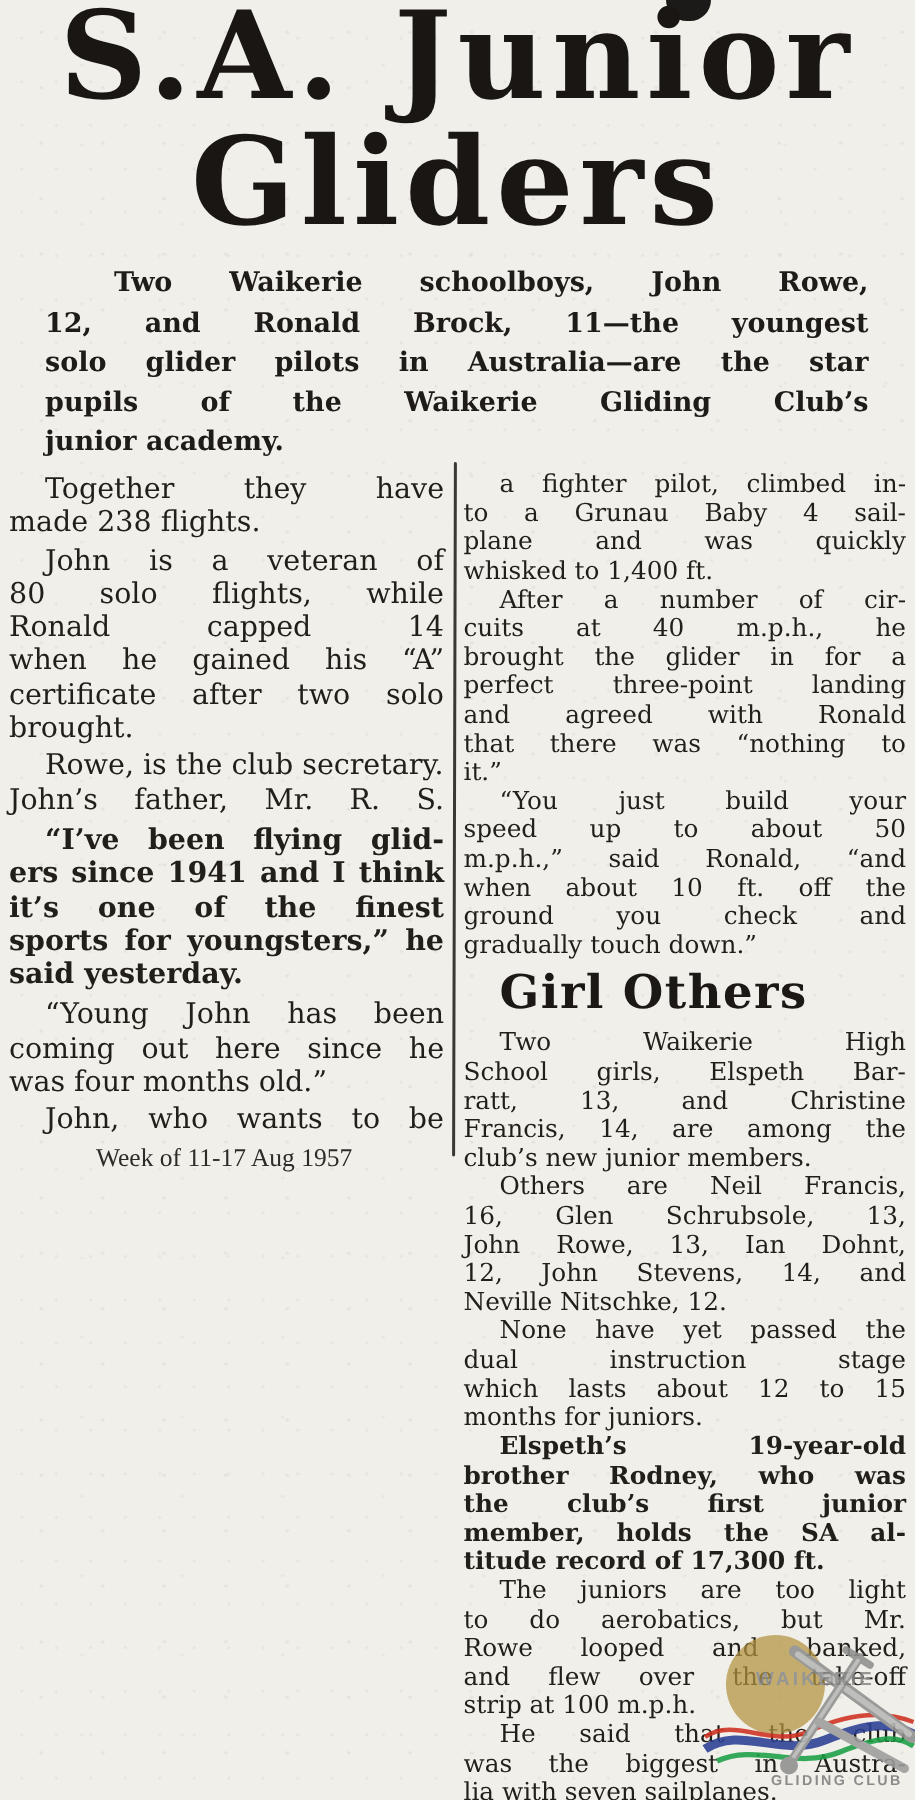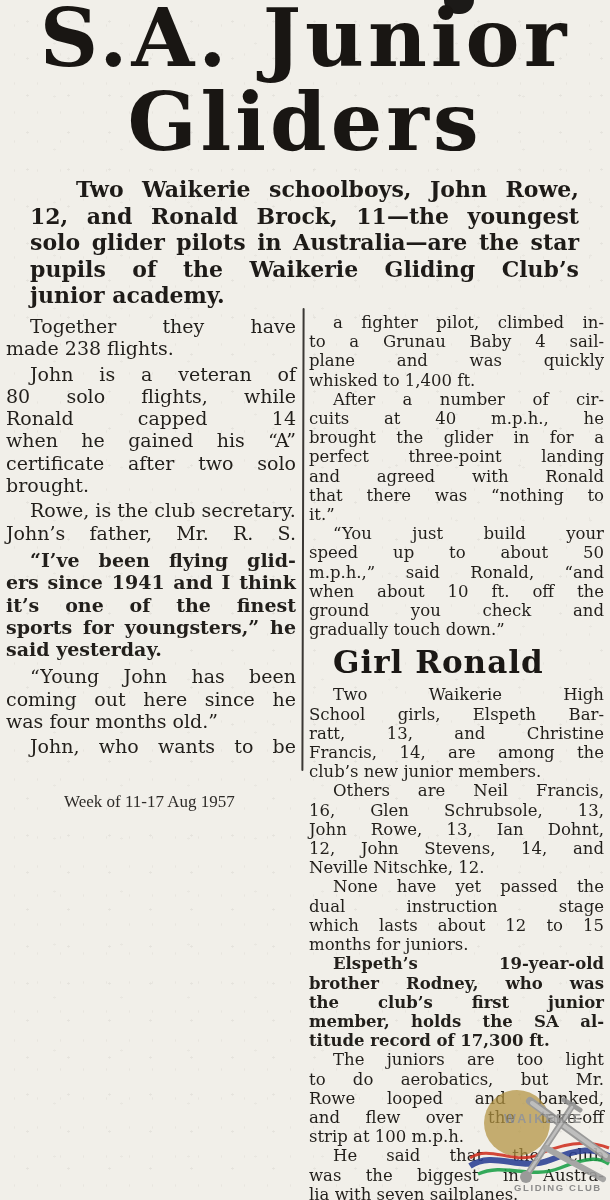--- a/index.html
+++ b/index.html
@@ -20,21 +20,21 @@
     position:absolute; left:444px; top:0; width:30px; height:14px;
     background:#1c1a18; border-radius:0 0 15px 15px;
   }
   .headline {
     position:absolute; left:0; top:-4px; width:610px; margin:0;
     text-align:center; font-weight:bold; color:#191613;
   }
   .hl-line { display:block; font-size:81px; line-height:84px; letter-spacing:4px; }
   .lede {
     position:absolute; left:30px; top:176px; width:549px; margin:0;
-    font-weight:bold; font-size:22px; line-height:26.5px; color:#1e1b18;
+    font-weight:bold; font-size:18px; line-height:26.5px; color:#1e1b18;
   }
   .lede .tline:first-child { text-indent:46px; }
   .tline { text-align:justify; text-align-last:justify; }
   .tline-last { text-align-last:left; }
   .stretch-last .tline-last { text-align-last:justify; }
   .col { position:absolute; }
   .col-left {
     left:6px; top:315px; width:290px;
     font-size:19px; line-height:22.3px;
   }
@@ -50,21 +50,21 @@
   .subhead {
     margin:7px 0 6px 24px; font-size:31px; line-height:33px;
     font-weight:bold; letter-spacing:1px; color:#1b1815;
     text-align:left;
   }
   .divider {
     position:absolute; left:302px; top:308px; width:2px; height:463px;
     background:#3b3834; border-radius:1px; transform:rotate(.15deg);
   }
   .caption {
-    position:absolute; left:64px; top:792px;
+    position:absolute; left:64px; top:762px;
     font-family:"Liberation Serif", serif; font-size:17px; color:#2e2b28;
   }
   .logo {
     position:absolute; left:468px; top:1086px; width:142px; height:114px;
     opacity:.88; pointer-events:none;
   }
   .sun {
     position:absolute; left:16px; top:4px; width:66px; height:66px;
     border-radius:50%; background:#b2923f; opacity:.82;
   }
@@ -153,21 +153,21 @@
         <div class="tline tline-last">it.”</div>
       </div>
     <div class="para">
         <div class="tline">“You just build your</div>
         <div class="tline">speed up to about 50</div>
         <div class="tline">m.p.h.,” said Ronald, “and</div>
         <div class="tline">when about 10 ft. off the</div>
         <div class="tline">ground you check and</div>
         <div class="tline tline-last">gradually touch down.”</div>
       </div>
-    <h2 class="subhead">Girl Ronald</h2>
+    <h2 class="subhead">Girl Others</h2>
     <div class="para">
         <div class="tline">Two Waikerie High</div>
         <div class="tline">School girls, Elspeth Bar-</div>
         <div class="tline">ratt, 13, and Christine</div>
         <div class="tline">Francis, 14, are among the</div>
         <div class="tline tline-last">club’s new junior members.</div>
       </div>
     <div class="para">
         <div class="tline">Others are Neil Francis,</div>
         <div class="tline">16, Glen Schrubsole, 13,</div>

